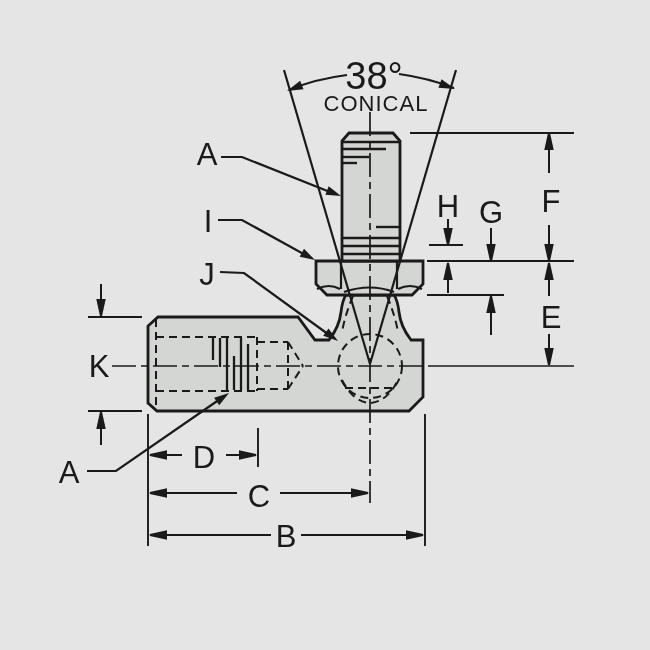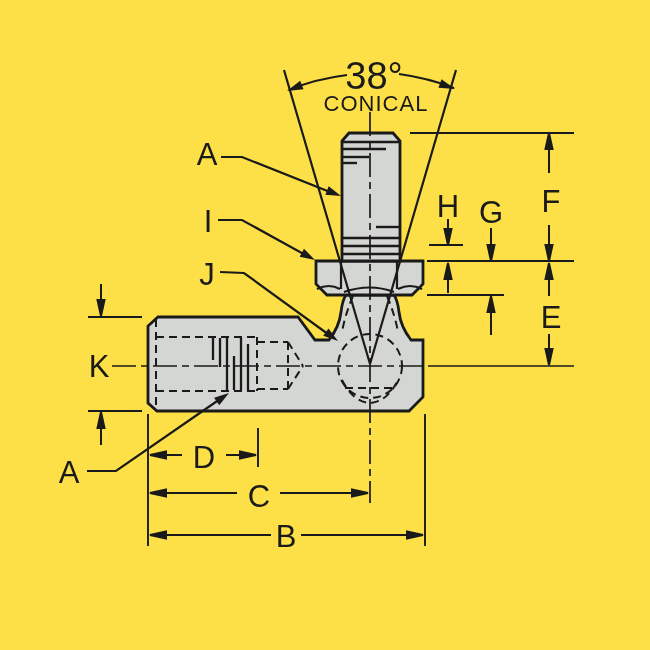--- a/index.html
+++ b/index.html
@@ -1,16 +1,16 @@
 <!DOCTYPE html>
 <html><head>
 <meta charset="utf-8">
 <style>
   html,body{margin:0;padding:0;background:#ffffff;}
-  .stage{width:650px;height:650px;position:relative;background:#fde047;overflow:hidden;text-decoration:underline;}
+  .stage{width:650px;height:650px;position:relative;background:#e5e5e5;overflow:hidden;text-decoration:underline;}
   svg{display:block;}
   text{font-family:"Liberation Sans","DejaVu Sans",sans-serif;fill:#1a1a1a;}
   .dimletter{font-size:31px;}
   .angletext{font-size:38px;}
   .conicaltext{font-size:22px;letter-spacing:1px;}
 </style>
 </head>
 <body>
 
 <div class="stage">

